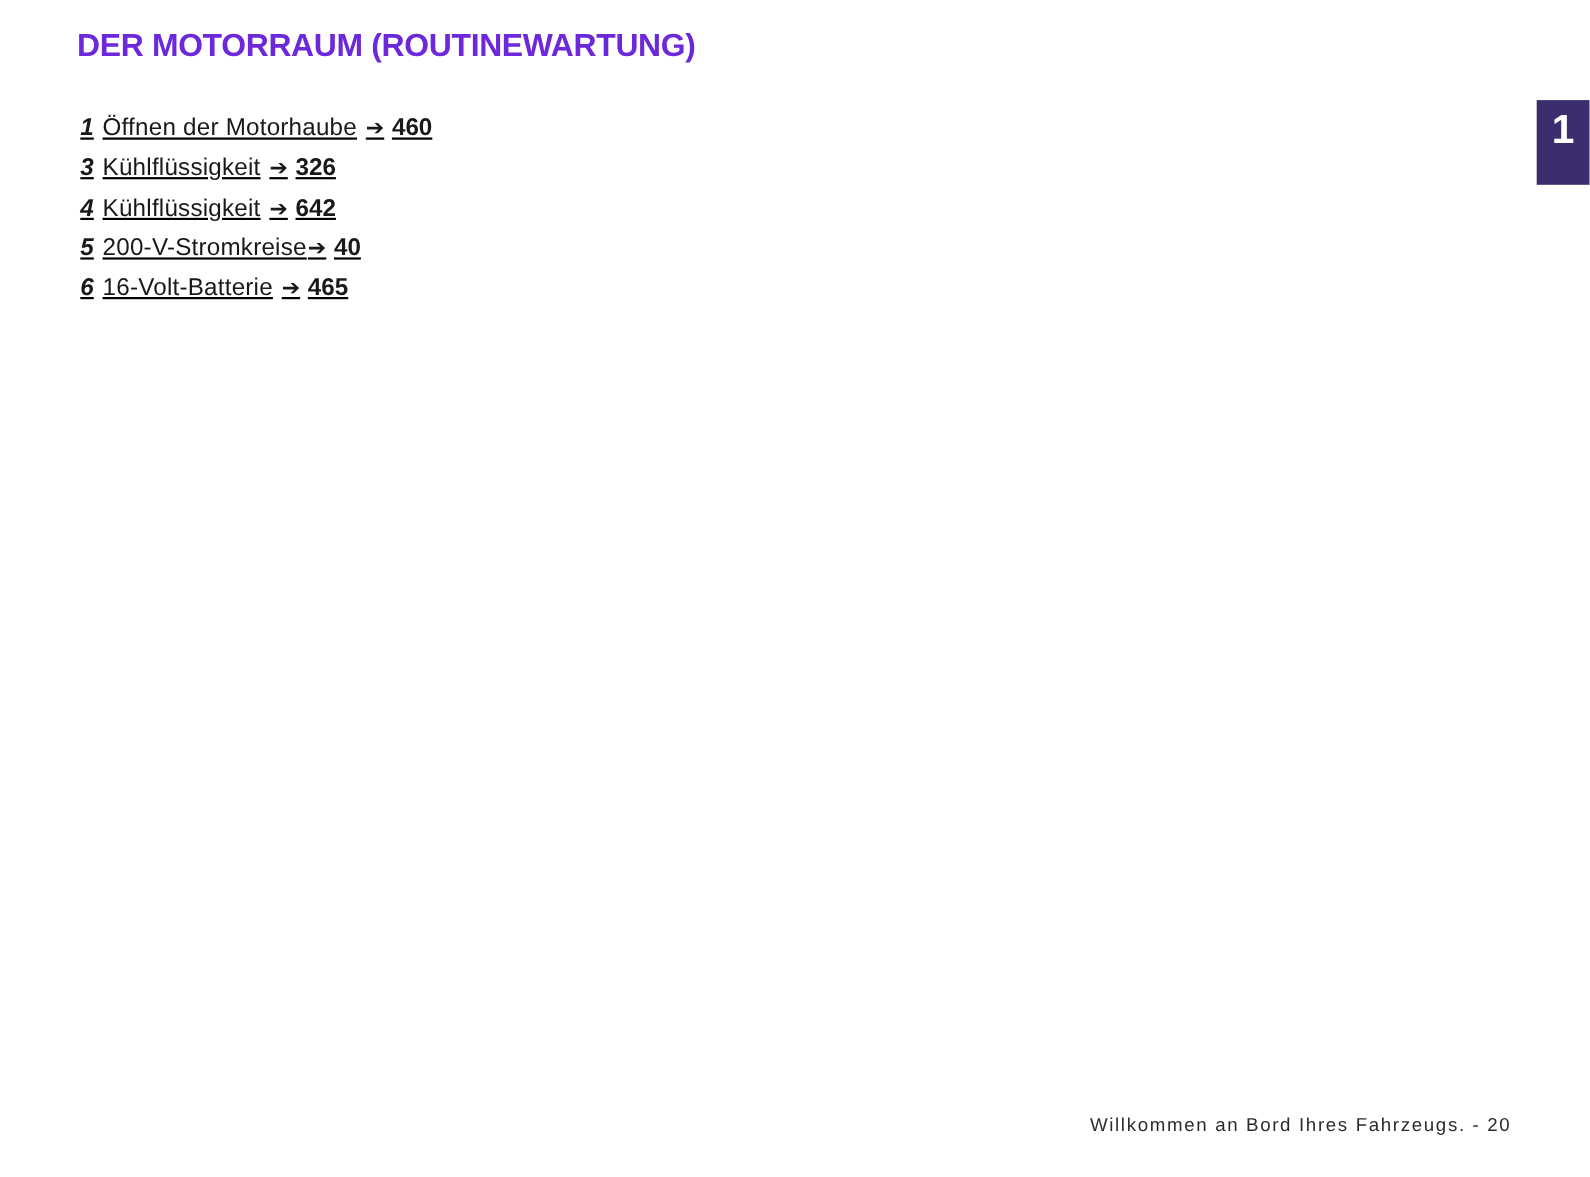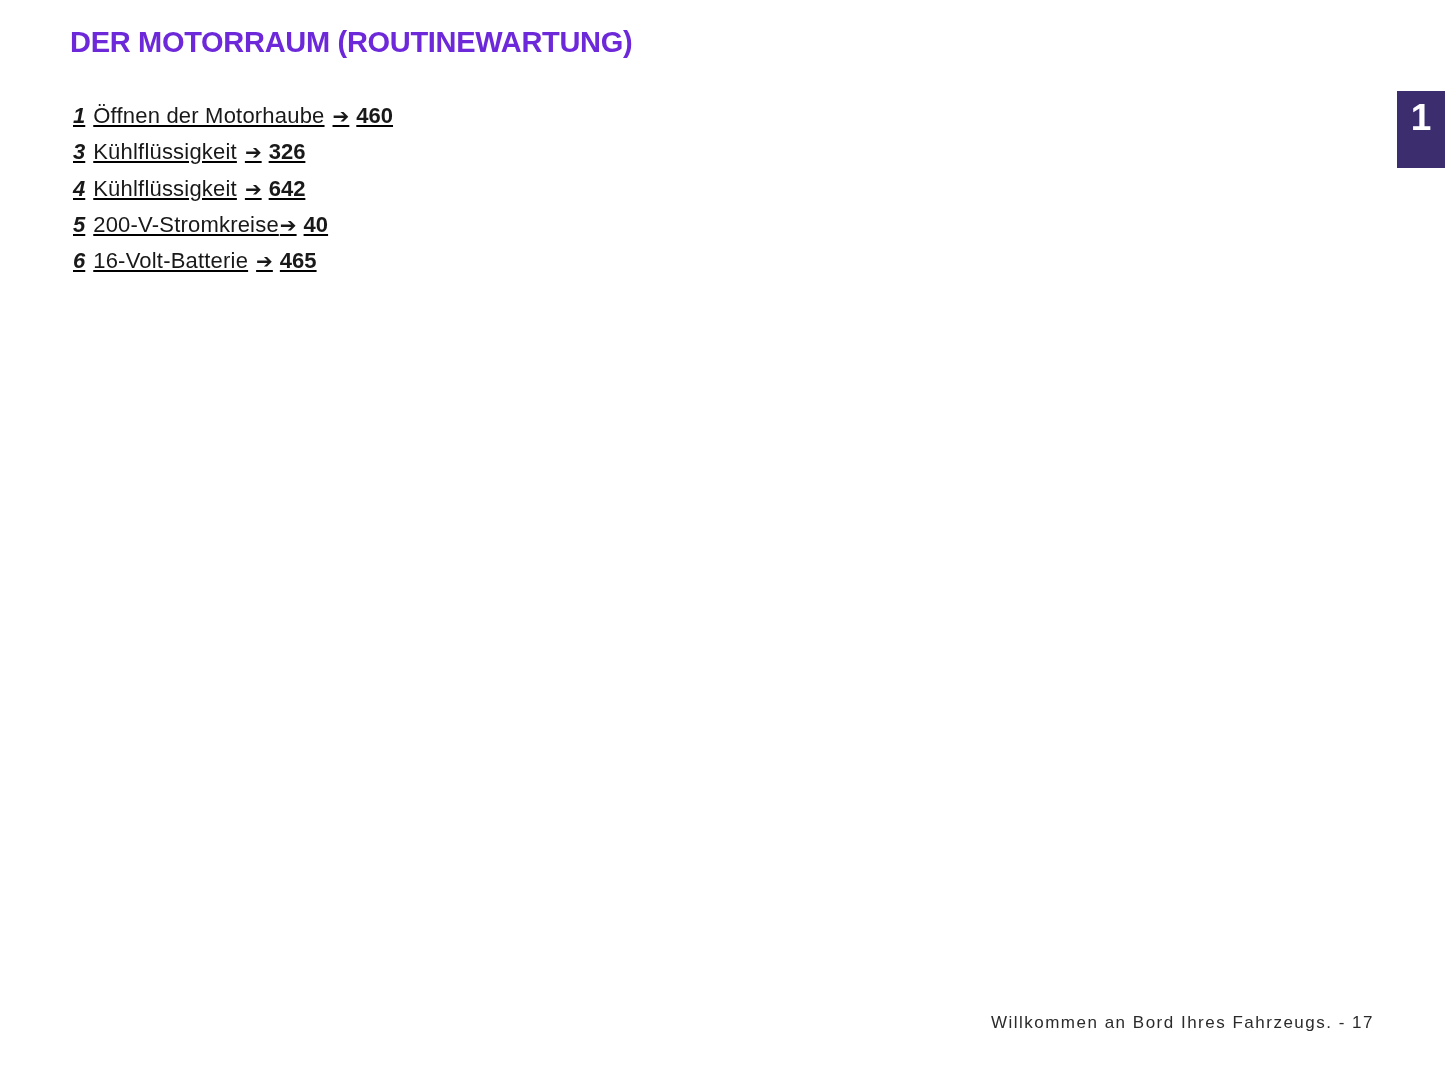--- a/index.html
+++ b/index.html
@@ -61,15 +61,15 @@
 
   <div class="toc-item"><span class="num">5</span><span class="label">200-V-Stromkreise</span><span class="arrow no-gap">➔</span><span class="pref">40</span></div>
 
   <div class="toc-item"><span class="num">6</span><span class="label">16-Volt-Batterie</span><span class="arrow">➔</span><span class="pref">465</span></div>
 </div>
 
   <div class="chapter-tab">
     <span>1</span>
   </div>
 
-  <div class="footer">Willkommen an Bord Ihres Fahrzeugs. - 17</div>
+  <div class="footer">Willkommen an Bord Ihres Fahrzeugs. - 20</div>
 
 </div>
 
 </body></html>

